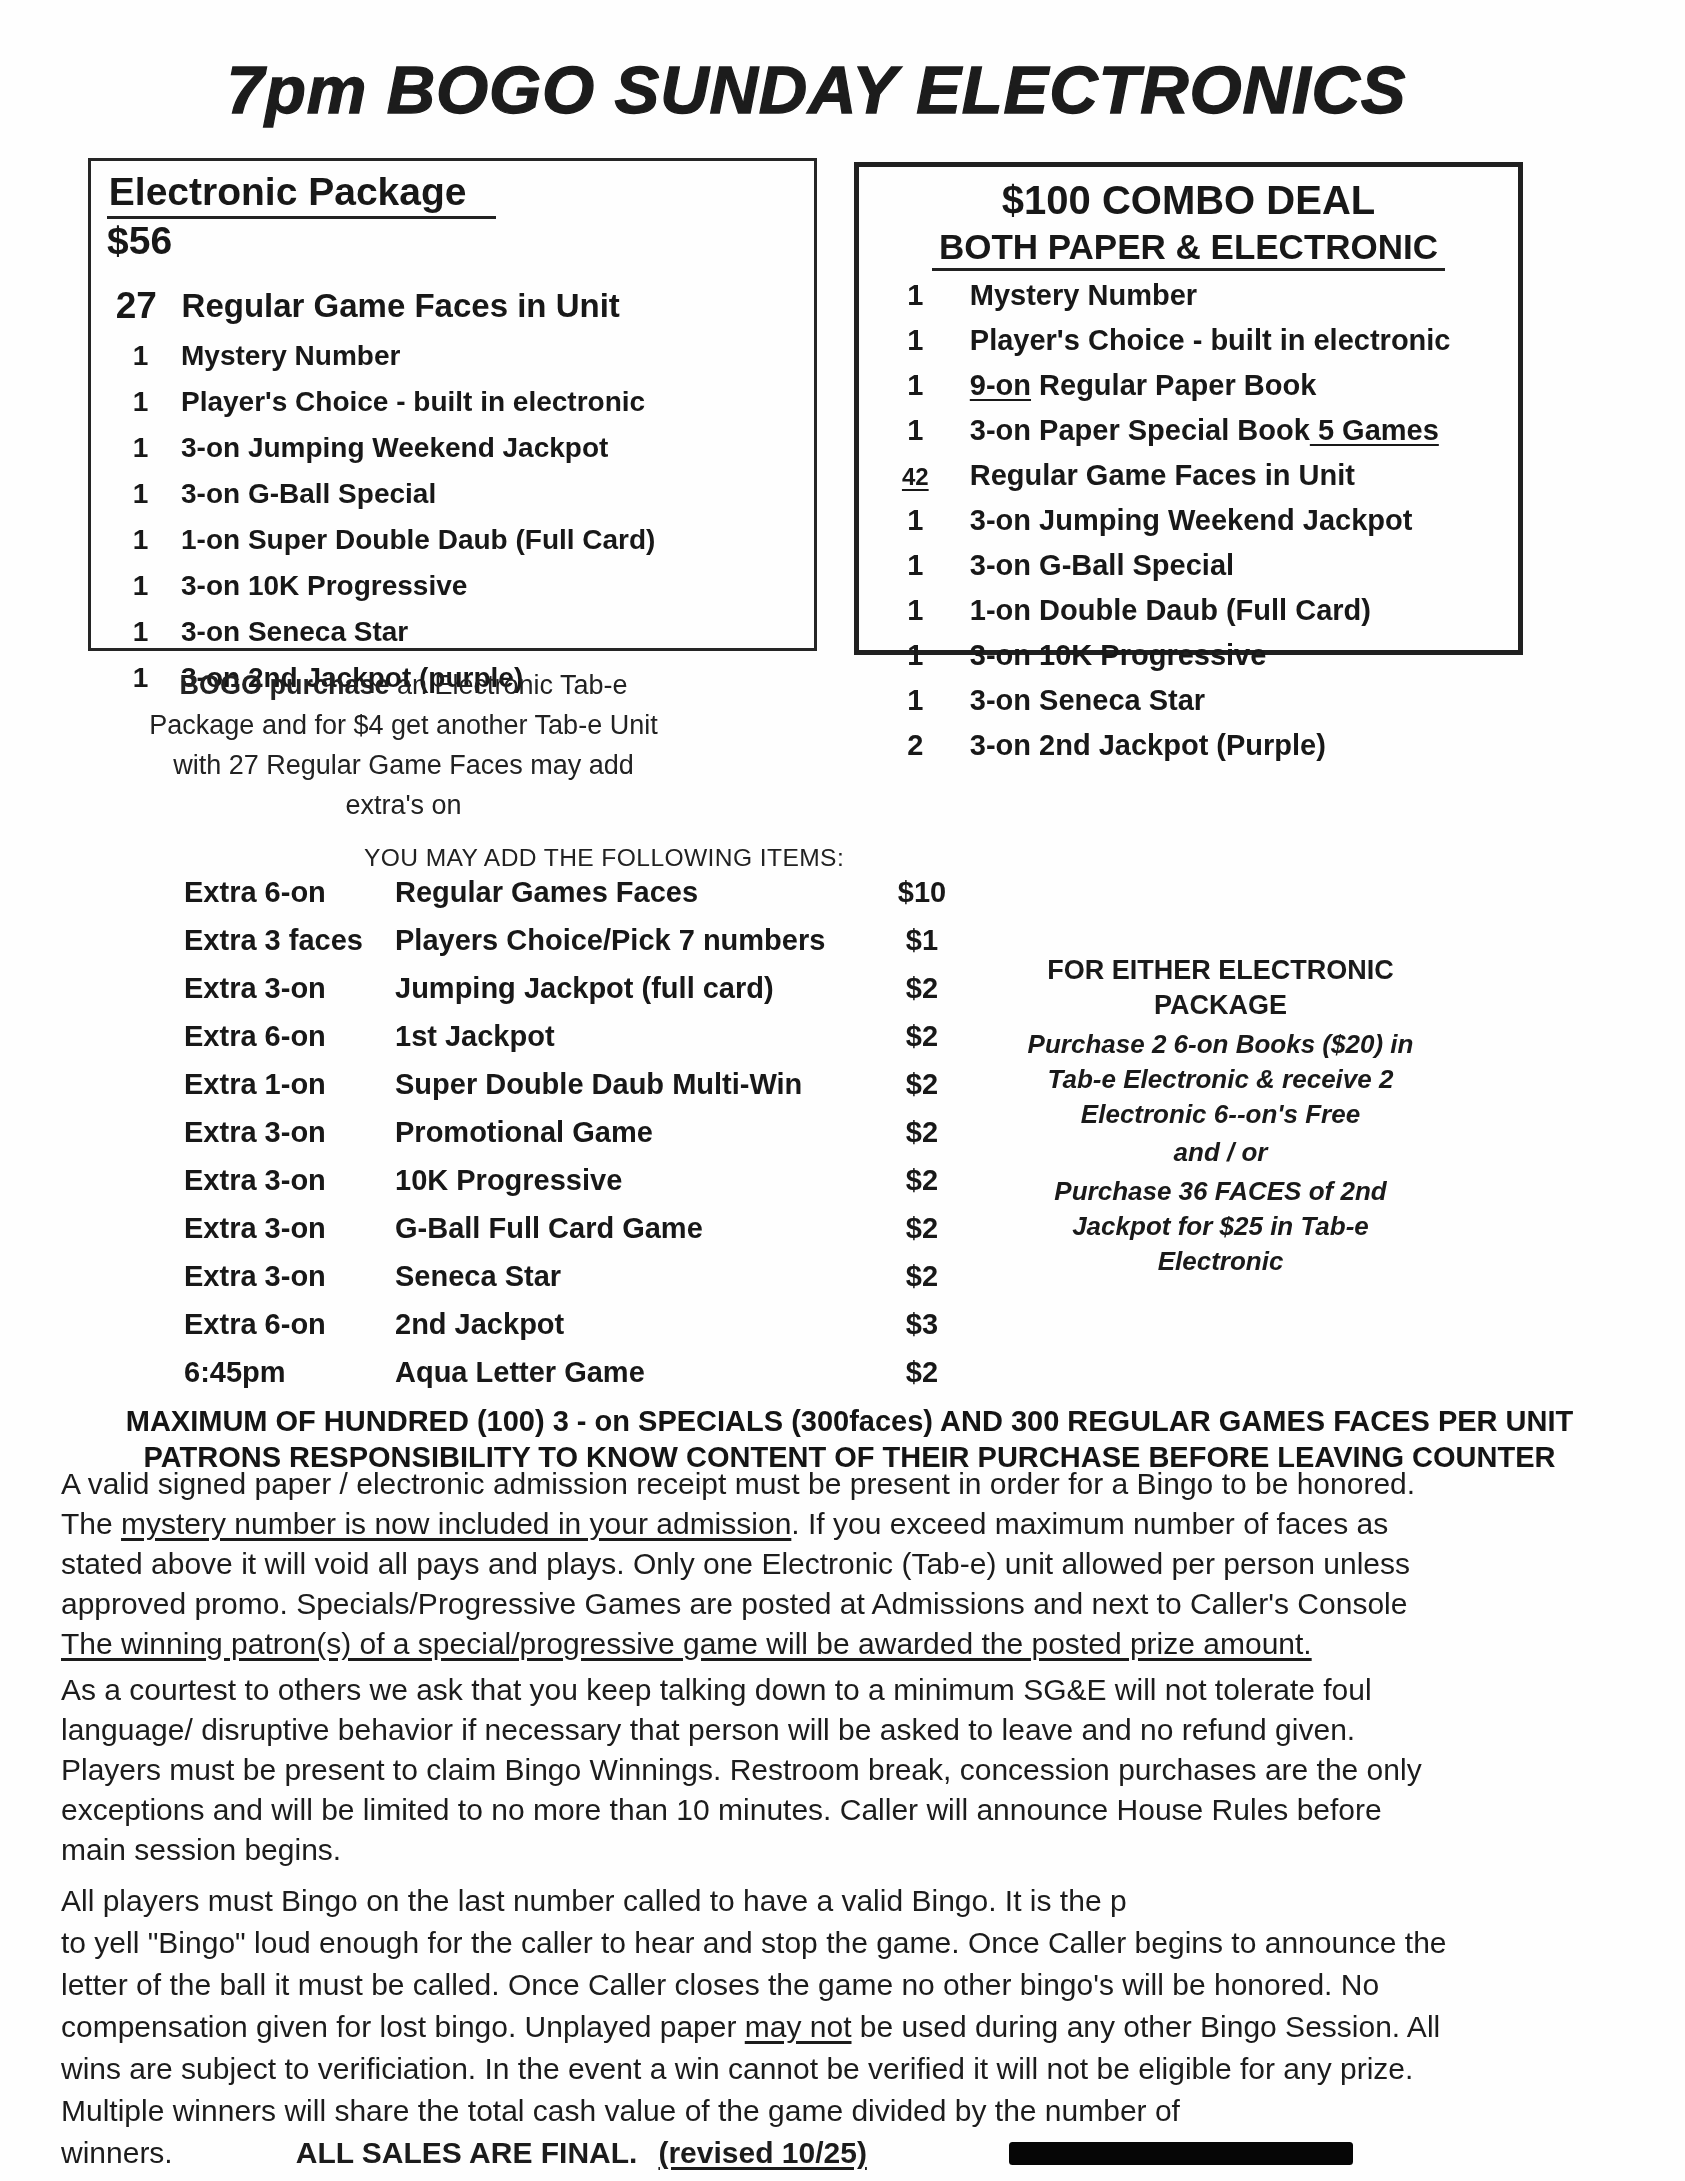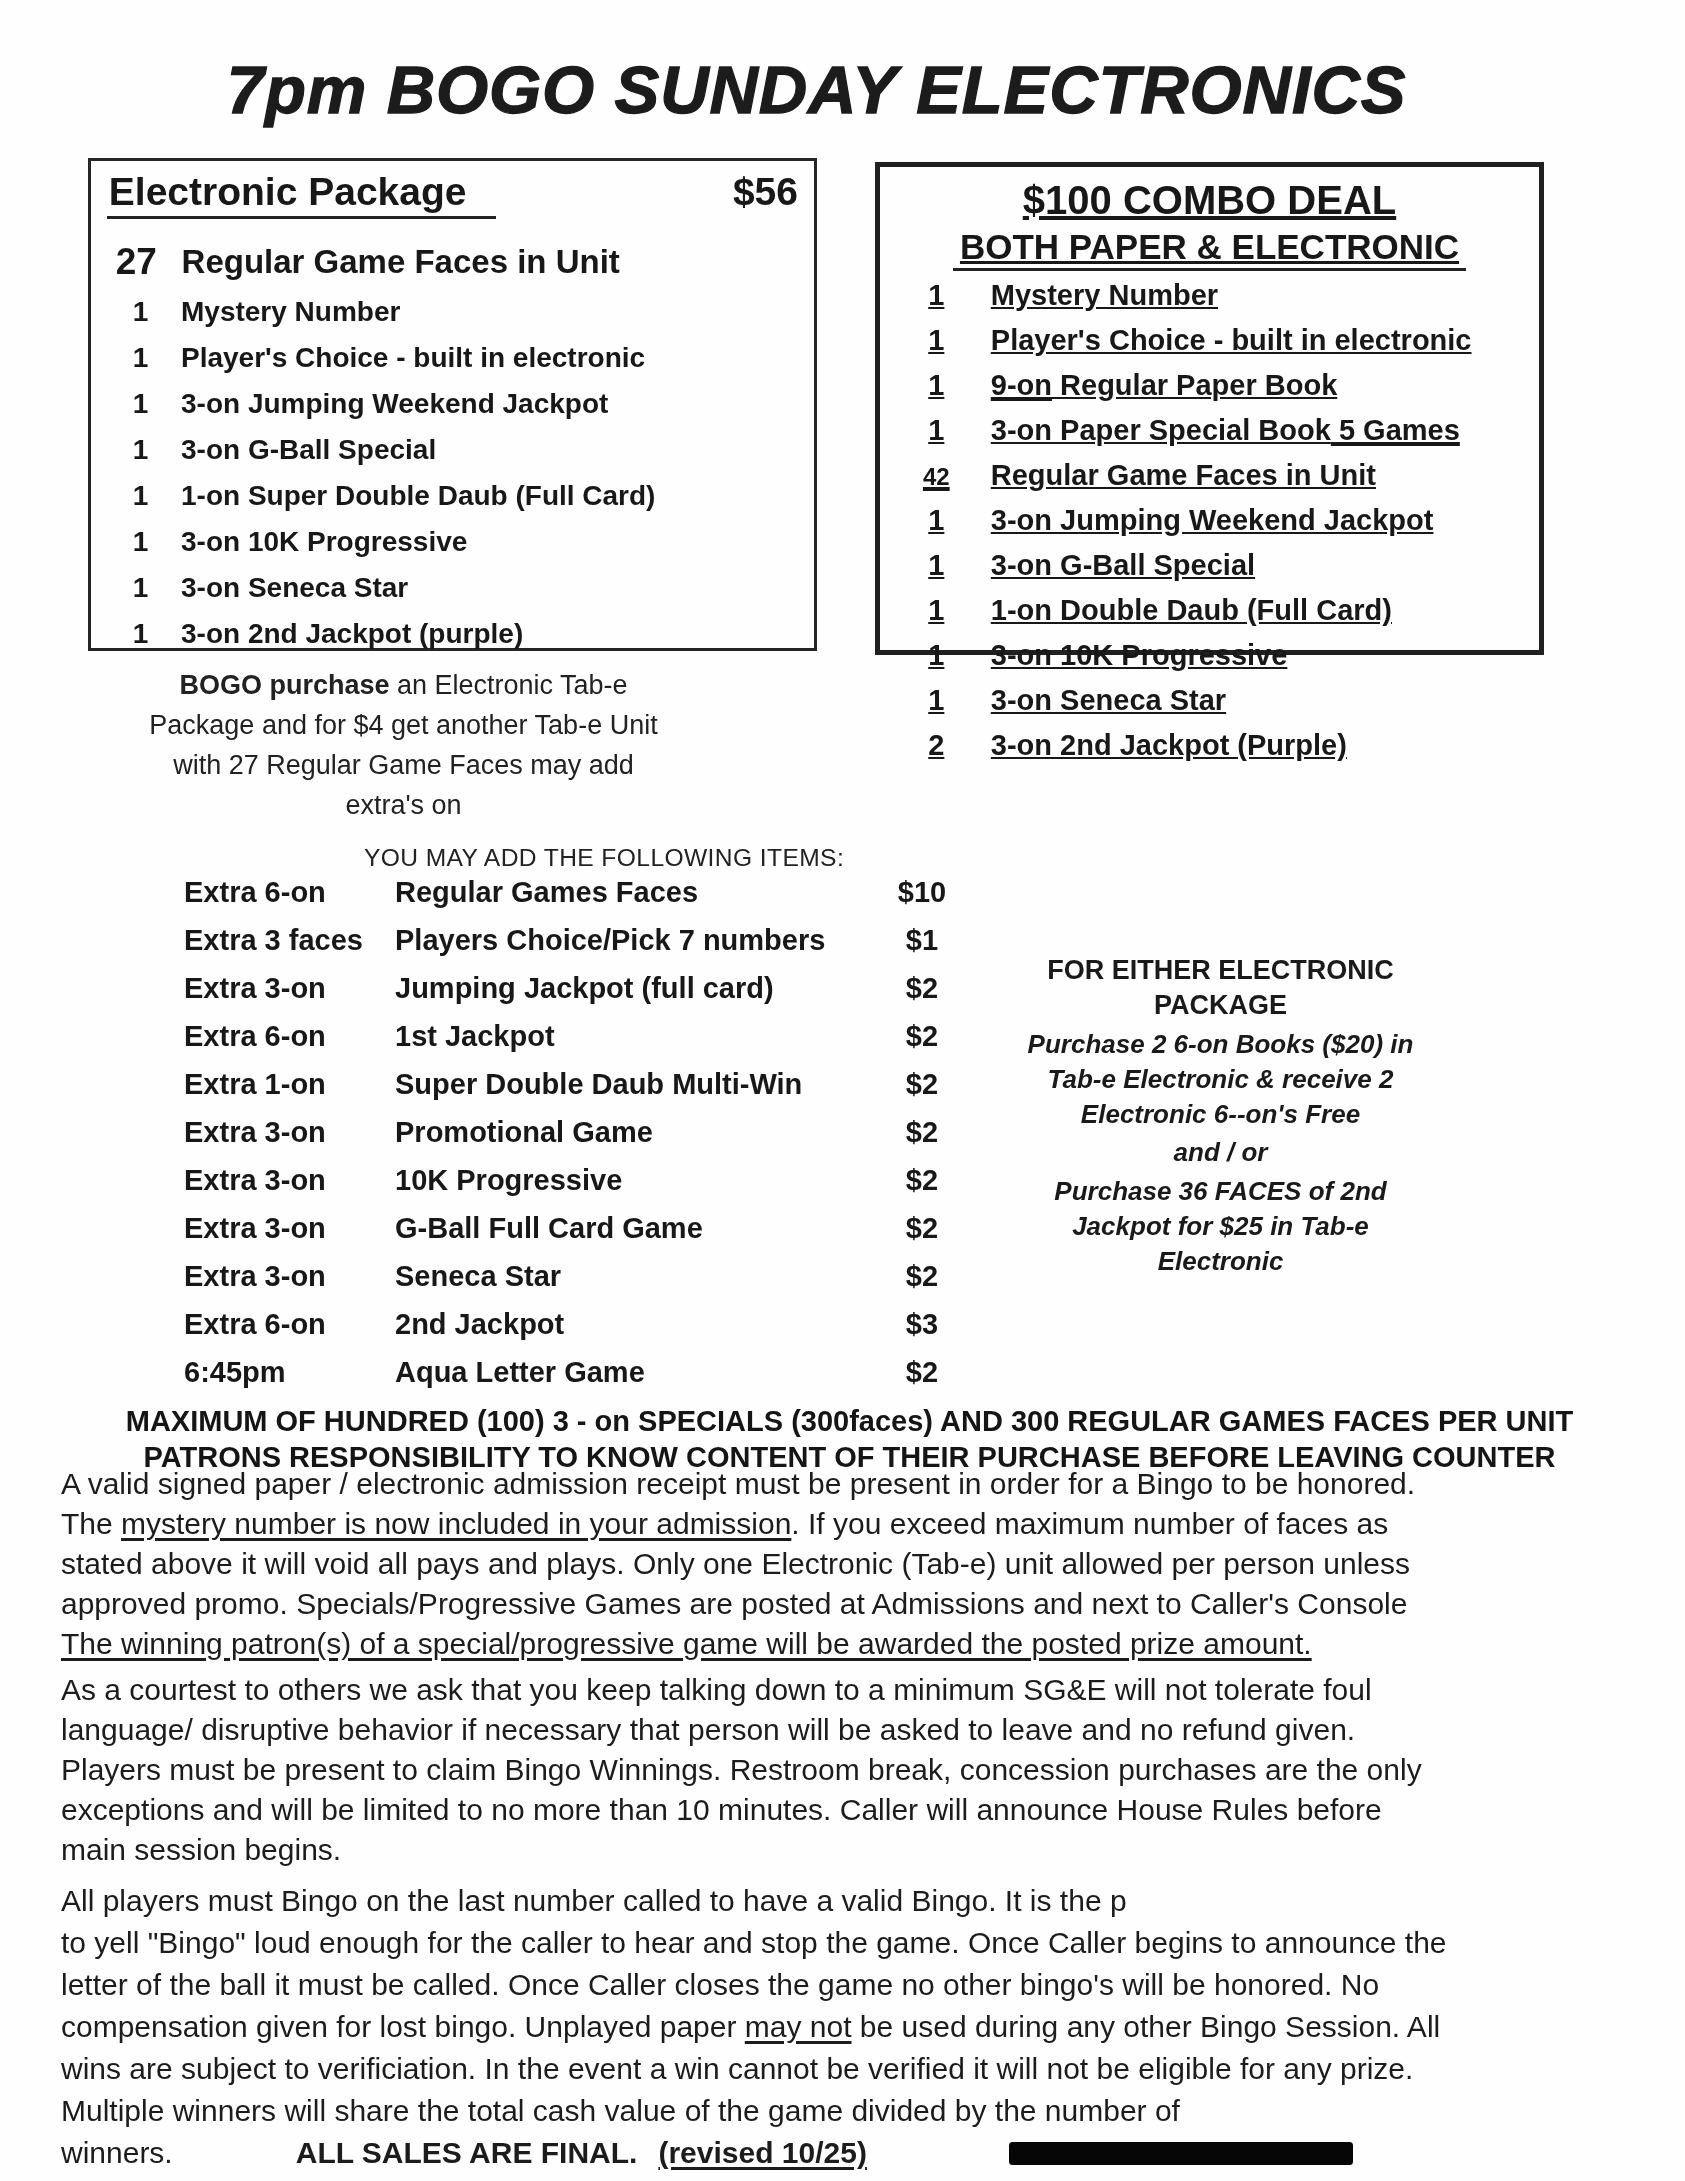--- a/index.html
+++ b/index.html
@@ -10,34 +10,34 @@
   .title {
     position:absolute; top:51px; left:0; width:1633px; text-align:center;
     font-size:67px; font-weight:bold; font-style:italic; letter-spacing:0.9px;
     color:#1c1c1c; -webkit-text-stroke:1.3px #1c1c1c;
   }
   
   .box-left {
     position:absolute; left:88px; top:158px; width:729px; height:493px;
     border:3.5px solid #262626; box-sizing:border-box; padding:8.8px 16px;
   }
-  .ep-head { display:flex; justify-content:space-between; align-items:flex-start; }
+  .ep-head { display:flex; justify-content:space-between; align-items:flex-start;flex-direction:column; }
   .ep-title { font-size:39px; font-weight:bold; border-bottom:3.5px solid #222; padding:0 30px 2.6px 1.8px; }
   .ep-price { font-size:39px; font-weight:bold; }
   .faces-row { margin-top:22px; padding-left:8.8px; display:flex; align-items:center; }
   .faces-qty { font-size:37px; font-weight:bold; }
   .faces-label { font-size:33px; font-weight:bold; margin-left:24.6px; }
   .items { margin-top:12.3px; }
   .item-row { display:flex; align-items:baseline; height:46px; }
   .item-qty { flex:none; width:35px; margin-left:16px; text-align:center; font-size:28px; font-weight:bold; }
   .item-label { margin-left:23px; font-size:28px; font-weight:bold; }
   
   .box-right {
-    position:absolute; left:875px; top:162px; width:669px; height:493px;
-    border:5.3px solid #202020; box-sizing:border-box; padding:10.5px 8.8px;text-decoration:underline;
+    position:absolute; left:854px; top:162px; width:669px; height:493px;
+    border:5.3px solid #202020; box-sizing:border-box; padding:10.5px 8.8px;
   }
   .combo-title { text-align:center; font-size:40px; font-weight:bold; }
   .combo-sub { text-align:center; font-size:35px; font-weight:bold; margin-top:4.4px; }
   .combo-sub .sub-inner { border-bottom:3.5px solid #222; padding:0 7px 1.8px; }
   .combo-items { margin-top:12.3px; }
   .combo-row { display:flex; align-items:baseline; height:45px; }
   .combo-qty { flex:none; width:53px; margin-left:21px; text-align:center; font-size:29px; font-weight:bold; }
   .combo-qty.big { font-size:24px; text-decoration:underline; text-underline-offset:3.5px; }
   .combo-label { margin-left:28px; font-size:29px; font-weight:bold; }
   .u { text-decoration:underline; text-underline-offset:3.5px; }

